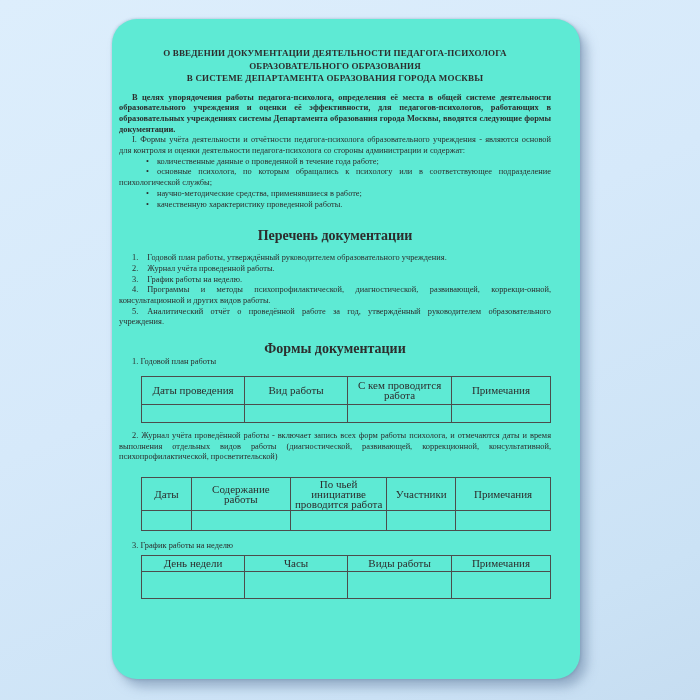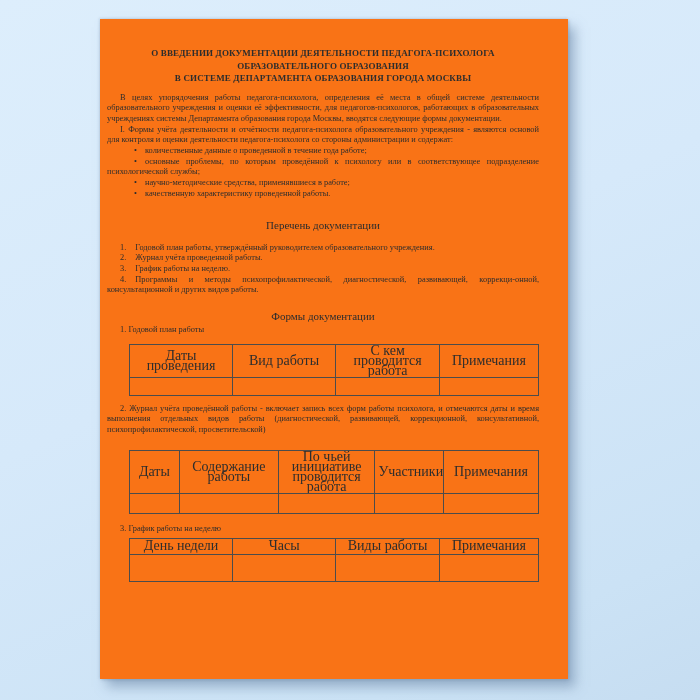--- a/index.html
+++ b/index.html
@@ -8,30 +8,31 @@
     width: 700px;
     height: 700px;
     overflow: hidden;
   }
   body {
     background: linear-gradient(155deg, #ddeefc 0%, #d6e9fa 45%, #cbe2f5 85%, #c6ddf1 100%);
     font-family: "Liberation Serif", "DejaVu Serif", serif;
   }
   .page {
     position: absolute;
-    left: 100px;
+    left: 112px;
     top: 19px;
     width: 468px;
     height: 660px;
-    background: #f97316;
+    background: #5eead4;
     box-shadow: 7px 8px 11px rgba(105, 133, 165, 0.55),
                 1px 1px 3px rgba(90, 115, 145, 0.35),
                 -1px -1px 2px rgba(120, 145, 170, 0.18);
     color: #2d2d2d;
     box-sizing: border-box;
+    border-radius: 25px;
   }
   .content {
     padding: 28px 29px 0 7px;
   }
   .title {
     text-align: center;
     font-weight: bold;
     font-size: 9px;
     line-height: 12.5px;
     letter-spacing: 0.15px;
@@ -43,46 +44,46 @@
     font-size: 8.8px;
     line-height: 11px;
   }
   p.body {
     margin: 0;
     font-size: 8.4px;
     line-height: 10.7px;
     text-align: justify;
   }
   p.ind { text-indent: 13px; }
-  p.first-para { margin-top: 8px; }
+  p.first-para { margin-top: 8px; font-weight: bold; }
   p.bullet { text-indent: 27px; }
   .bmark { margin-right: 8px; }
   p.num { text-indent: 13px; }
   .nmark { margin-right: 9px; }
   .heading {
     text-align: center;
-    font-weight: normal;
-    font-size: 11px;
+    font-weight: bold;
+    font-size: 14px;
     line-height: 11px;
   }
   .heading-list { margin: 20px 0 12px 0; }
   .heading-forms { margin: 15px 0 3px 0; text-align: center; }
   p.caption { margin-bottom: 8px; }
   p.caption3 { margin-top: 10px; margin-bottom: 3px; }
   table.frm {
     border-collapse: collapse;
     width: 410px;
     margin-left: 22px;
     table-layout: fixed;
     border: 1.5px solid #4c4c4c;
   }
   table.frm th, table.frm td {
     border: 1px solid #4c4c4c;
     font-weight: normal;
-    font-size: 14px;
+    font-size: 11px;
     line-height: 10px;
     text-align: center;
     vertical-align: middle;
     padding: 1px 3px;
     overflow: hidden;
   }
   .t1 { margin-bottom: 8px; }
   .t1 tr.hrow th { height: 25px; }
   .t1 tr.drow td { height: 15px; }
   .t2 { margin-top: 14px; margin-bottom: 2px; }
@@ -101,30 +102,31 @@
       <div>О ВВЕДЕНИИ ДОКУМЕНТАЦИИ ДЕЯТЕЛЬНОСТИ ПЕДАГОГА-ПСИХОЛОГА</div>
       <div>ОБРАЗОВАТЕЛЬНОГО ОБРАЗОВАНИЯ</div>
       <div>В СИСТЕМЕ ДЕПАРТАМЕНТА ОБРАЗОВАНИЯ ГОРОДА МОСКВЫ</div>
     </div>
 
 
     <p class="body ind first-para">В целях упорядочения работы педагога-психолога, определения её места в общей системе деятельности образовательного учреждения и оценки её эффективности, для педагогов-психологов, работающих в образовательных учреждениях системы Департамента образования города Москвы, вводятся следующие формы документации.</p>
     <p class="body ind">I. Формы учёта деятельности и отчётности педагога-психолога образовательного учреждения - являются основой для контроля и оценки деятельности педагога-психолога со стороны администрации и содержат:</p>
 
     <p class="body bullet"><span class="bmark">•</span><span>количественные данные о проведенной в течение года работе;</span></p>
-    <p class="body bullet"><span class="bmark">•</span><span>основные проблемы, по которым проведённой к психологу или в соответствующее подразделение психологической службы;</span></p>
+    <p class="body bullet"><span class="bmark">•</span><span>основные психолога, по которым обращались к психологу или в соответствующее подразделение психологической службы;</span></p>
     <p class="body bullet"><span class="bmark">•</span><span>научно-методические средства, применявшиеся в работе;</span></p>
     <p class="body bullet"><span class="bmark">•</span><span>качественную характеристику проведенной работы.</span></p>
 
     <div class="heading heading-list">Перечень документации</div>
 
     <p class="body num"><span class="nmark">1.</span><span>Годовой план работы, утверждённый руководителем образовательного учреждения.</span></p>
     <p class="body num"><span class="nmark">2.</span><span>Журнал учёта проведенной работы.</span></p>
     <p class="body num"><span class="nmark">3.</span><span>График работы на неделю.</span></p>
     <p class="body num"><span class="nmark">4.</span><span>Программы и методы психопрофилактической, диагностической, развивающей, коррекци-онной, консультационной и других видов работы.</span></p>
+    <p class="body num"><span class="nmark">5.</span><span>Аналитический отчёт о проведённой работе за год, утверждённый руководителем образовательного учреждения.</span></p>
 
     <div class="heading heading-forms">Формы документации</div>
 
     <p class="body ind caption">1. Годовой план работы</p>
     <table class="frm t1">
       <colgroup>
           <col style="width:25.2%">
           <col style="width:25.2%">
           <col style="width:25.4%">
           <col style="width:24.2%">

